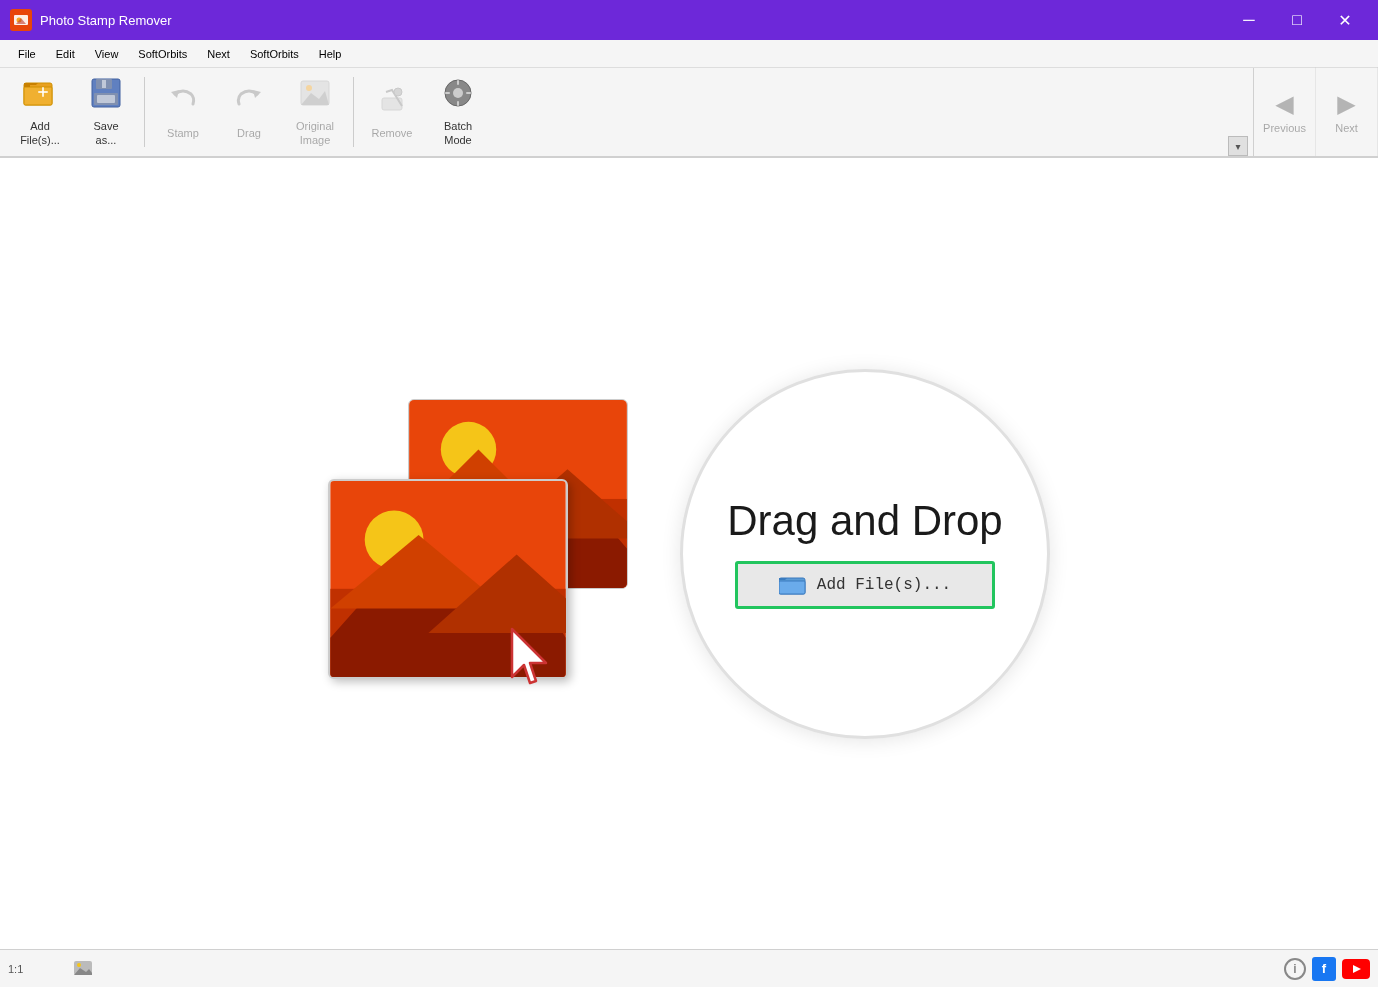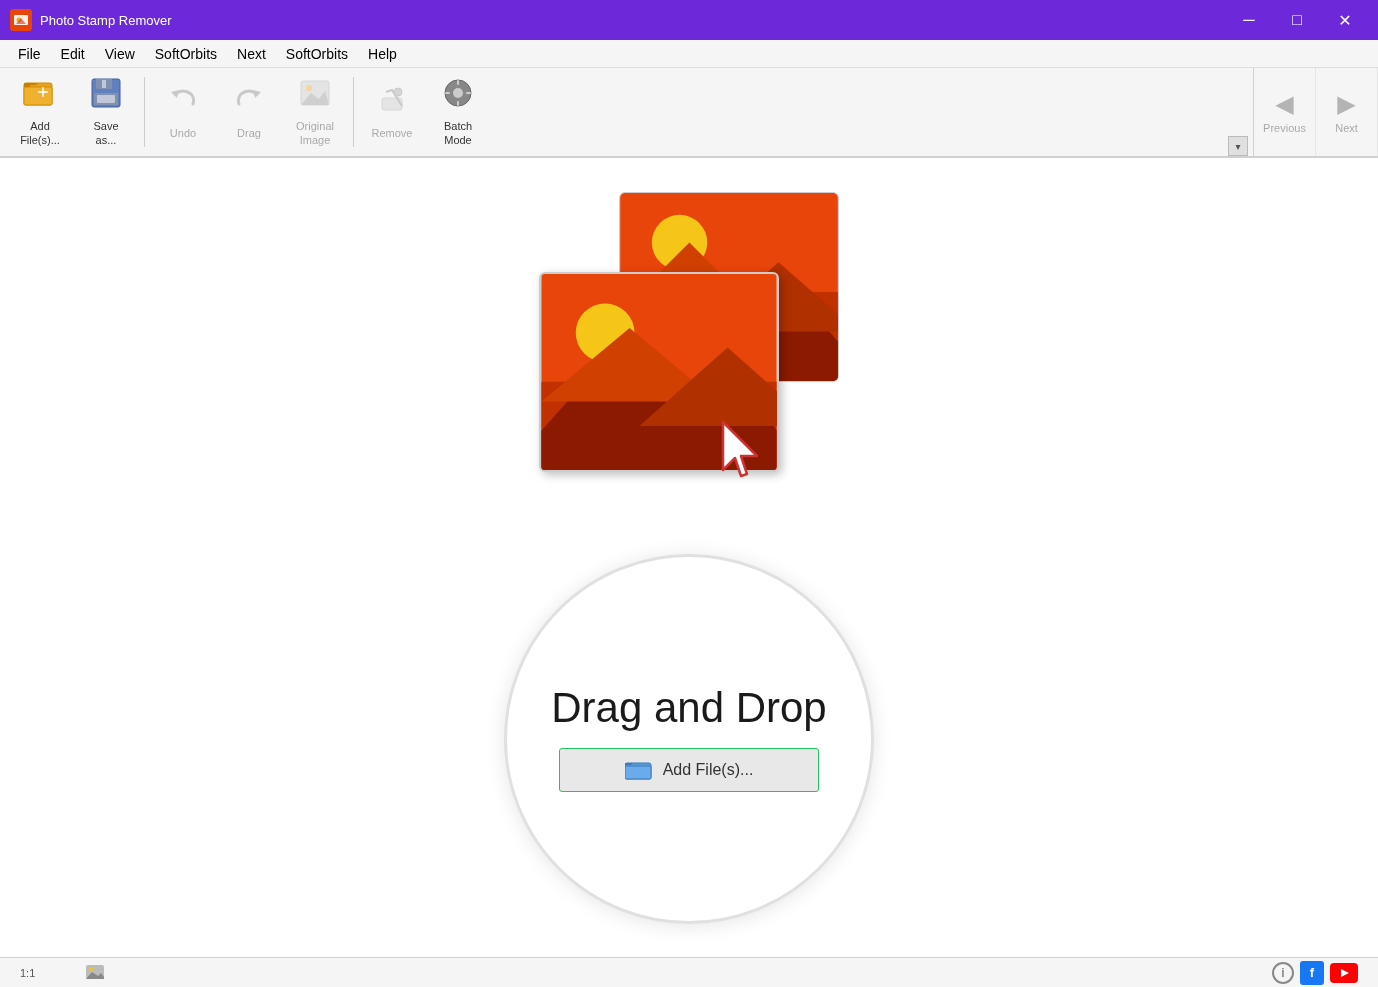--- a/index.html
+++ b/index.html
@@ -38,21 +38,21 @@
       background: #f5f5f5;
       height: 28px;
       display: flex;
       align-items: center;
       padding: 0 8px;
       border-bottom: 1px solid #ddd;
       flex-shrink: 0;
     }
     .menu-item {
       padding: 2px 10px;
-      font-size: 14px;
+      font-size: 11px;
       cursor: pointer;
       height: 100%;
       display: flex; align-items: center;
     }
 
     
     #toolbar {
       background: #f5f5f5;
       height: 90px;
       border-bottom: 2px solid #d0d0d0;
@@ -113,21 +113,20 @@
       overflow: hidden;
     }
 
     
     #drop-zone {
       display: flex;
       align-items: center;
       justify-content: flex-start;
       gap: 52px;
       position: relative;
-      flex-direction: column;
     }
 
     
     #image-stack {
       position: relative;
       width: 300px;
       height: 310px;
       flex-shrink: 0;
     }
 
@@ -163,37 +162,37 @@
       margin-bottom: 16px;
     }
     #circle-overlay .sub-text {
       font-size: 26px;
       color: #1a1a1a;
       font-weight: 300;
       margin-bottom: 30px;
     }
     #add-files-btn {
       background: #e8e8e8;
-      border: 1px solid #22c55e;
+      border: 3px solid #22c55e;
       border-radius: 3px;
       padding: 10px 30px;
       display: flex; align-items: center; gap: 10px;
       cursor: pointer;
       font-size: 16px; color: #333;
-      width: 260px; justify-content: center;
+      width: 260px; justify-content: center; font-family: Liberation Mono, monospace;
     }
 
     
     #status-bar {
-      height: 30px;
+      height: 38px;
       background: #f5f5f5;
       border-top: 1px solid #d0d0d0;
       display: flex;
       align-items: center;
-      padding: 0 20px;
+      padding: 0 8px;
       font-size: 11px;
       color: #555;
       flex-shrink: 0;
       gap: 31px;
     }
     #status-bar .zoom-level { margin-right: 20px; }
     #status-bar .img-indicator { margin-right: 20px; }
     #status-bar .spacer { flex: 1; }
     #status-bar .right-icons { display: flex; gap: 6px; align-items: center; }
     .status-icon {
@@ -279,21 +278,21 @@
 
   <div class="toolbar-separator"></div>
 
   <div class="toolbar-btn disabled">
     <div class="tb-icon">
       <svg width="32" height="32" viewBox="0 0 32 32">
         <path d="M8 10 Q16 4 24 10 Q28 14 26 20" stroke="#888" stroke-width="3" fill="none" stroke-linecap="round"></path>
         <polygon points="4,8 12,6 10,14" fill="#888"></polygon>
       </svg>
     </div>
-    <span class="tb-label">Undo</span>
+    <span class="tb-label">Stamp</span>
   </div>
 
   <div class="toolbar-btn disabled">
     <div class="tb-icon">
       <svg width="32" height="32" viewBox="0 0 32 32">
         <path d="M24 10 Q16 4 8 10 Q4 14 6 20" stroke="#888" stroke-width="3" fill="none" stroke-linecap="round"></path>
         <polygon points="28,8 20,6 22,14" fill="#888"></polygon>
       </svg>
     </div>
     <span class="tb-label">Drag</span>

